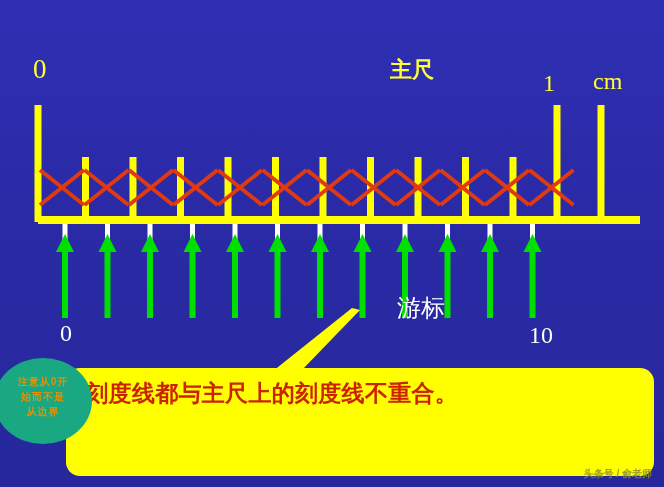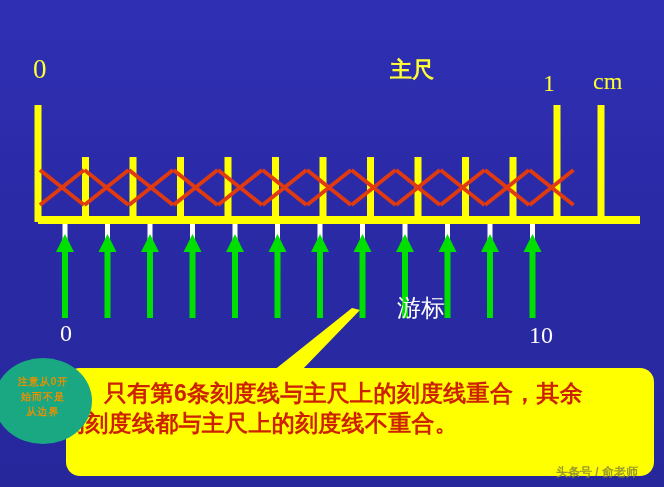--- a/index.html
+++ b/index.html
@@ -123,23 +123,23 @@
     color: #cc2200;
     font-family: "Liberation Sans", sans-serif;
     font-weight: bold;
     letter-spacing: 0.3px;
   }
   .callout-text .ln1 { display:block; text-indent: 34px; }
   .callout-text .ln2 { display:block; margin-left: -8px; }
 
   .watermark {
     position: absolute;
-    right: 26px;
+    right: 12px;
     bottom: 6px;
-    font-size: 12px;
+    font-size: 10px;
     color: #8a8a30;
     font-family: "Liberation Sans", sans-serif;
     font-weight: bold;
     opacity: 0.85;
   }
 
   
   .bubble {
     position: absolute;
     left: -6px;
@@ -261,21 +261,20 @@
 
     <polygon id="callout-pointer" points="352,308 360,310 300,372 118,372 118,383 258,383" fill="#ffff00"></polygon>
   </svg>
 
   <div class="lbl-vernier">游标</div>
   <div class="lbl-zero-bot">0</div>
   <div class="lbl-ten-bot">10</div>
 
   <div class="callout-box"></div>
   <div class="callout-text">
-    <span class="ln1">只有第6条刻度线与主尺上的刻度线重合，其余</span>
     <span class="ln2">的刻度线都与主尺上的刻度线不重合。</span>
   </div>
   <div class="watermark">头条号 / 俞老师</div>
 
   <div class="bubble"></div>
   <div class="bubble-text">
     <span>注意从0开</span>
     <span>始而不是</span>
     <span>从边界</span>
   </div>

